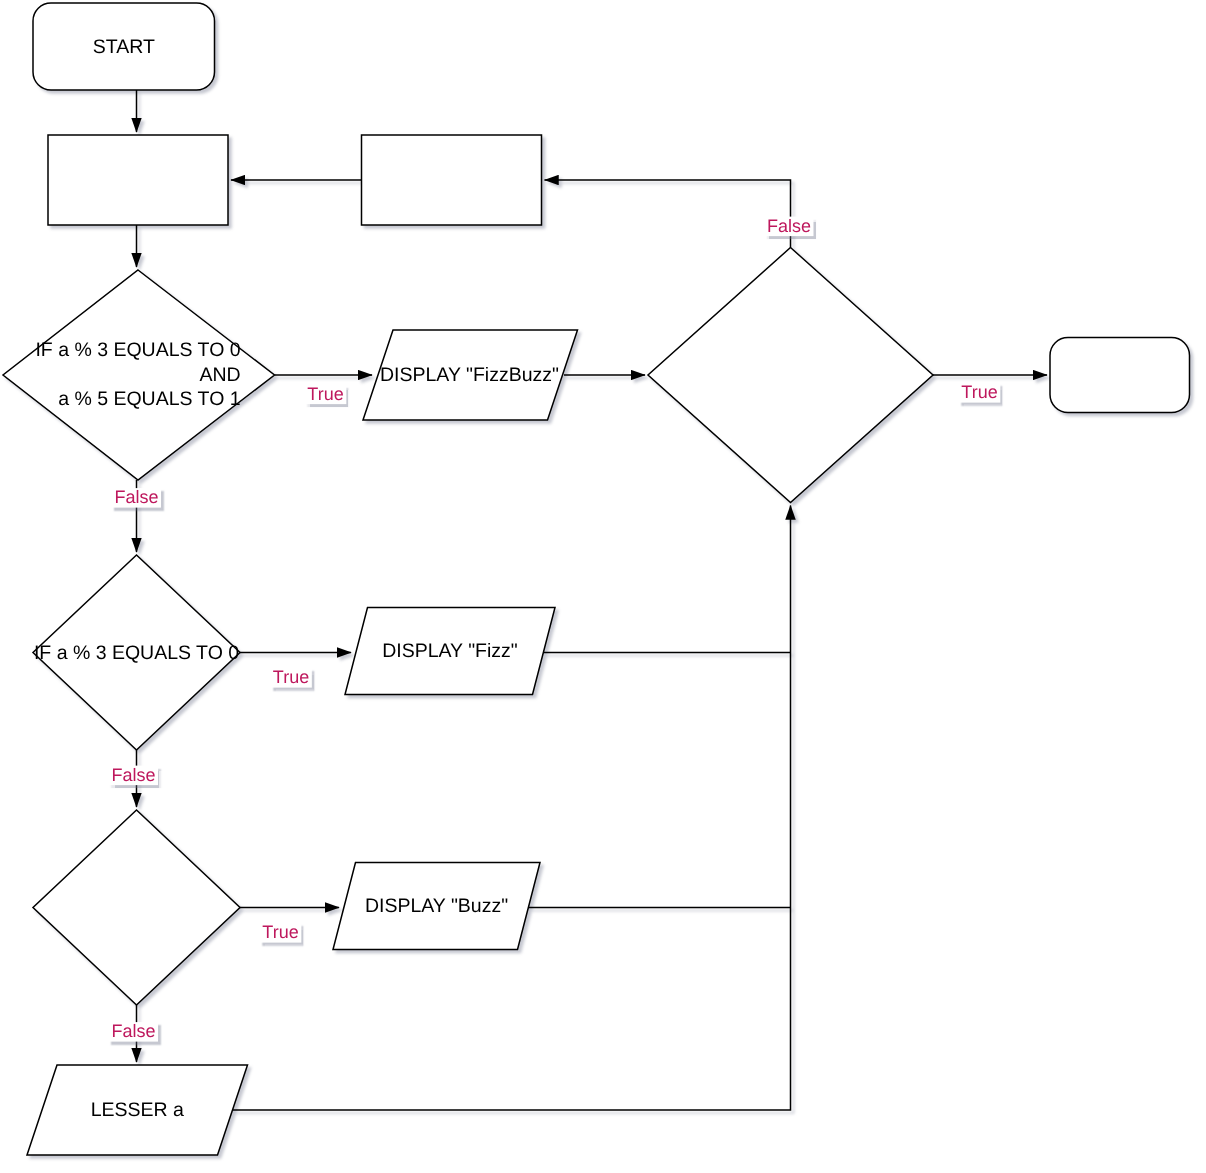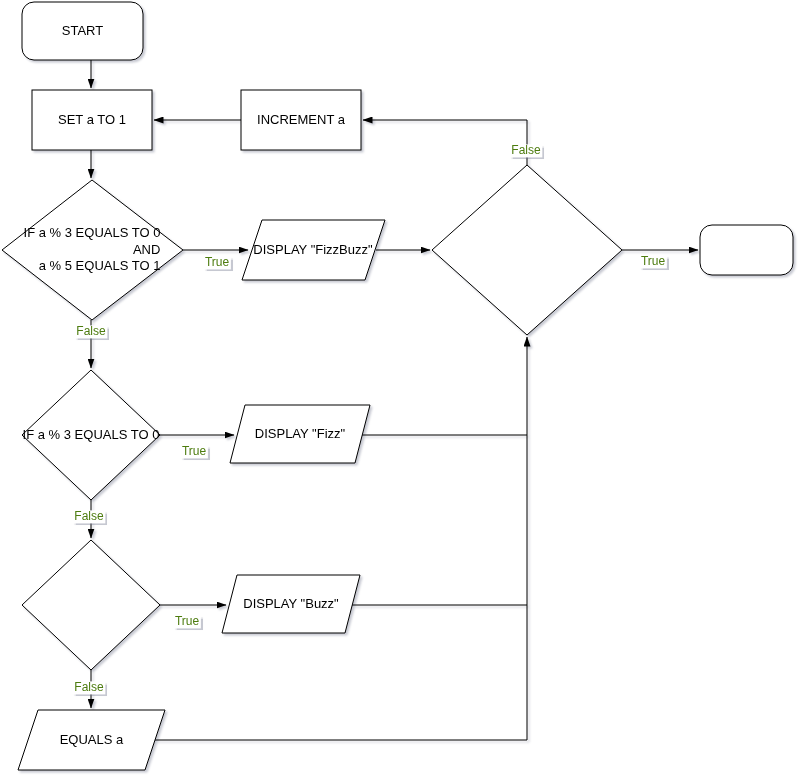--- a/index.html
+++ b/index.html
@@ -41,21 +41,21 @@
     line-height: 1.3;
     color: #000000;
     pointer-events: none;
     white-space: nowrap;
   }
   .node-label .line { display: block; }
   .edge-label {
     position: absolute;
     transform: translate(-50%, -50%);
     background: #ffffff;
-    color: #4d7c0f;
+    color: #be185d;
     font-size: 12px;
     line-height: 1.1;
     padding: 0 2px;
     box-shadow: 2px 2px 1px rgba(104, 110, 134, 0.38);
     white-space: nowrap;
   }
 </style>
 </head>
 <body>
 
@@ -93,44 +93,42 @@
     <rect class="shape" x="700" y="225" width="93" height="50" rx="12"></rect>
     <polygon class="shape" points="91,370 160,435 91,500 22,435"></polygon>
     <polygon class="shape" points="245,405 370,405 355,463 230,463"></polygon>
     <polygon class="shape" points="91,540 160,605 91,670 22,605"></polygon>
     <polygon class="shape" points="237,575 360,575 345,633 222,633"></polygon>
     <polygon class="shape" points="38,710 165,710 145,770 18,770"></polygon>
   </svg>
 
   <div class="node-label" style="left:22px; top:2px; width:121px; height:58px;">START</div>
 
-  <div class="node-label" style="left:32px; top:90px; width:120px; height:60px;">SET a TO 1</div>
 
-  <div class="node-label" style="left:241px; top:90px; width:120px; height:60px;">INCREMENT a</div>
 
   <div class="node-label" style="left:7px; top:210px; width:170px; height:80px;">
     <div>
       <span class="line">IF a % 3 EQUALS TO 0</span>
       <span class="line">AND</span>
       <span class="line">a % 5 EQUALS TO 1</span>
     </div>
   </div>
 
   <div class="node-label" style="left:252px; top:220px; width:122px; height:60px;">DISPLAY "FizzBuzz"</div>
 
 
 
   <div class="node-label" style="left:14px; top:420px; width:154px; height:30px;">IF a % 3 EQUALS TO 0</div>
 
   <div class="node-label" style="left:240px; top:405px; width:120px; height:58px;">DISPLAY "Fizz"</div>
 
 
   <div class="node-label" style="left:231px; top:575px; width:120px; height:58px;">DISPLAY "Buzz"</div>
 
-  <div class="node-label" style="left:26px; top:710px; width:131px; height:60px;">EQUALS a</div>
+  <div class="node-label" style="left:26px; top:710px; width:131px; height:60px;">LESSER a</div>
 
   <div class="edge-label" style="left:217px; top:263px;">True</div>
   <div class="edge-label" style="left:91px; top:332px;">False</div>
   <div class="edge-label" style="left:194px; top:452px;">True</div>
   <div class="edge-label" style="left:89px; top:517px;">False</div>
   <div class="edge-label" style="left:187px; top:622px;">True</div>
   <div class="edge-label" style="left:89px; top:688px;">False</div>
   <div class="edge-label" style="left:526px; top:151px;">False</div>
   <div class="edge-label" style="left:653px; top:262px;">True</div>
 

